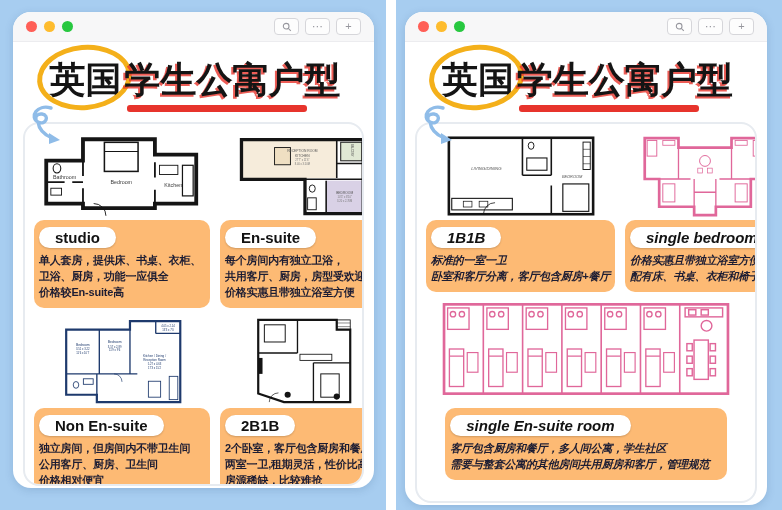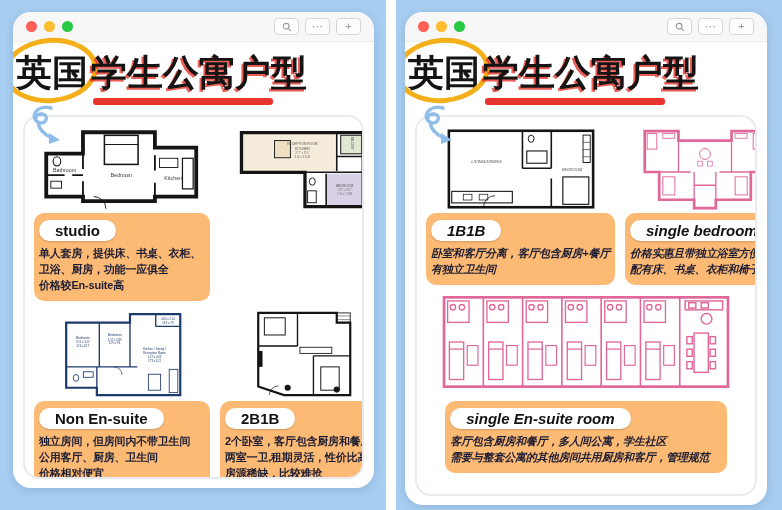--- a/index.html
+++ b/index.html
@@ -17,21 +17,21 @@
   .chrome { height:30px; background:#f7f7f8; border-bottom:1px solid #ececef;
             display:flex; align-items:center; padding:0 13px; }
   .lights { display:flex; gap:7px; }
   .light { width:11px; height:11px; border-radius:50%; }
   .chrome-actions { margin-left:auto; display:flex; gap:6px; }
   .chrome-btn { width:25px; height:17px; border:1px solid #d6d6da; border-radius:4px;
                 background:#fdfdfd; color:#97979e; font-size:11px; line-height:15px;
                 display:flex; align-items:center; justify-content:center; }
 
   
-  .title-wrap { text-align:left; margin-top:7px; height:62px; position:relative; z-index:3; }
+  .title-wrap { text-align:center; margin-top:14px; height:62px; position:relative; z-index:3; }
   .big-title { display:inline-block; font-size:36px; font-weight:900; color:#141414;
                letter-spacing:0; white-space:nowrap; }
   .circled { position:relative; display:inline-block; padding:0 3px; }
   .ellipse { position:absolute; left:-10px; right:-7px; top:-11px; bottom:-5px;
              border:5px solid #f4b01a; border-radius:50%; transform:rotate(-5deg); }
   .rest { position:relative; display:inline-block;
           text-shadow:-2px 2px 0 rgba(231,52,44,.8); }
   .red-underline { position:absolute; left:2px; right:34px; bottom:-7px; height:7px;
                    background:#e7342c; border-radius:3px; }
 
@@ -151,20 +151,28 @@
                   <text x="104" y="29" font-size="5">RECEPTION ROOM</text>
                   <text x="104" y="36" font-size="5">KITCHEN</text>
                   <text x="104" y="43" font-size="4" fill="#777777">27'7" x 11'6"</text>
                   <text x="104" y="49" font-size="4" fill="#777777">8.40 x 3.50M</text>
                   <text x="168" y="92" font-size="5">BEDROOM</text>
                   <text x="168" y="99" font-size="4" fill="#777777">10'5" x 8'10"</text>
                   <text x="168" y="105" font-size="4" fill="#777777">3.20 x 2.70M</text>
                   <text x="178" y="26" font-size="4" transform="rotate(90 178 26)">BALCONY</text>
                 </g>
               </svg>
+            </div>
+            <div class="card">
+              <span class="pill">En-suite</span>
+              <div class="card-lines">
+                <div>每个房间内有独立卫浴，</div>
+                <div>共用客厅、厨房，房型受欢迎</div>
+                <div>价格实惠且带独立浴室方便</div>
+              </div>
             </div>
           </div>
 
           <div>
             <div class="plan-box tall">
               <svg viewBox="0 0 210 150" width="158" height="92">
                 <g stroke="#1e3a6d" fill="none">
                   <path d="M14,24 H118 V10 H200 V142 H64 V130 H14 Z" stroke-width="3.6"></path>
                   <path d="M68,24 V96 M14,96 H130 M118,24 V96 M64,96 V130 M160,10 V30 M160,30 H200" stroke-width="2.2"></path>
                   <ellipse cx="30" cy="114" rx="4.5" ry="5.5" stroke-width="1.4"></ellipse>
@@ -293,22 +301,22 @@
                 </g>
                 <g fill="#555555" text-anchor="middle">
                   <text x="62" y="52" font-size="6">LIVING/DINING</text>
                   <text x="181" y="64" font-size="5.5">BEDROOM</text>
                 </g>
               </svg>
             </div>
             <div class="card">
               <span class="pill">1B1B</span>
               <div class="card-lines">
+                <div>标准的一室一卫</div>
                 <div>卧室和客厅分离，客厅包含厨房+餐厅</div>
-                <div>有独立卫生间</div>
               </div>
             </div>
           </div>
 
           <div>
             <div class="plan-box">
               <svg viewBox="0 0 220 146" width="160" height="88">
                 <g stroke="#e0679a" fill="none">
                   <path d="M10,10 H66 V26 H154 V10 H210 V78 H186 V124 H128 V138 H92 V124 H34 V78 H10 Z" stroke-width="4.5"></path>
                   <path d="M66,26 V78 M154,26 V78 M34,78 H86 M134,78 H186 M92,78 V124 M128,78 V124 M92,100 H128" stroke-width="2.2"></path>

